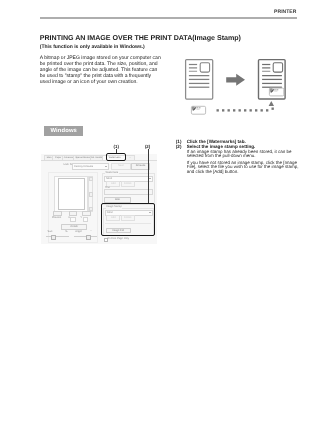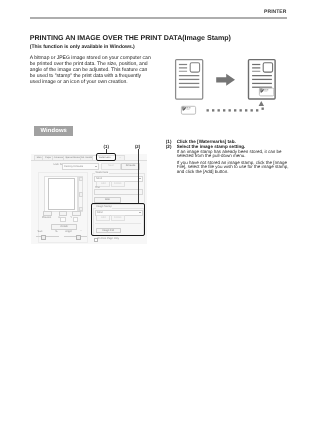--- a/index.html
+++ b/index.html
@@ -1,19 +1,19 @@
 <!DOCTYPE html>
 <html><head>
 <meta charset="utf-8">
 <title>Printing an Image Over the Print Data</title>
 <style>
   html,body{margin:0;padding:0;}
   body{width:300px;height:424px;background:#ffffff;font-family:"Liberation Sans",sans-serif;
        -webkit-font-smoothing:antialiased;text-rendering:geometricPrecision;overflow:hidden;position:relative;}
-  .page{position:absolute;left:8px;top:0;width:300px;height:424px;}
+  .page{position:absolute;left:18px;top:0;width:300px;height:424px;}
   
   .rh-label{position:absolute;right:21.6px;top:9.8px;font-size:5.0px;font-weight:bold;
             letter-spacing:.05px;color:#3a3a3a;line-height:5px;}
   .rh-rule{position:absolute;left:21.6px;top:17.0px;width:257.6px;height:1.5px;background:#aeaeae;}
   
   .h1{position:absolute;left:21.8px;top:33.6px;font-size:7.1px;font-weight:bold;color:#1d1d1d;
       letter-spacing:-.02px;line-height:8px;white-space:nowrap;}
   .h2{position:absolute;left:21.8px;top:44.4px;font-size:5.0px;font-weight:bold;color:#1d1d1d;
       line-height:6px;white-space:nowrap;}
   

